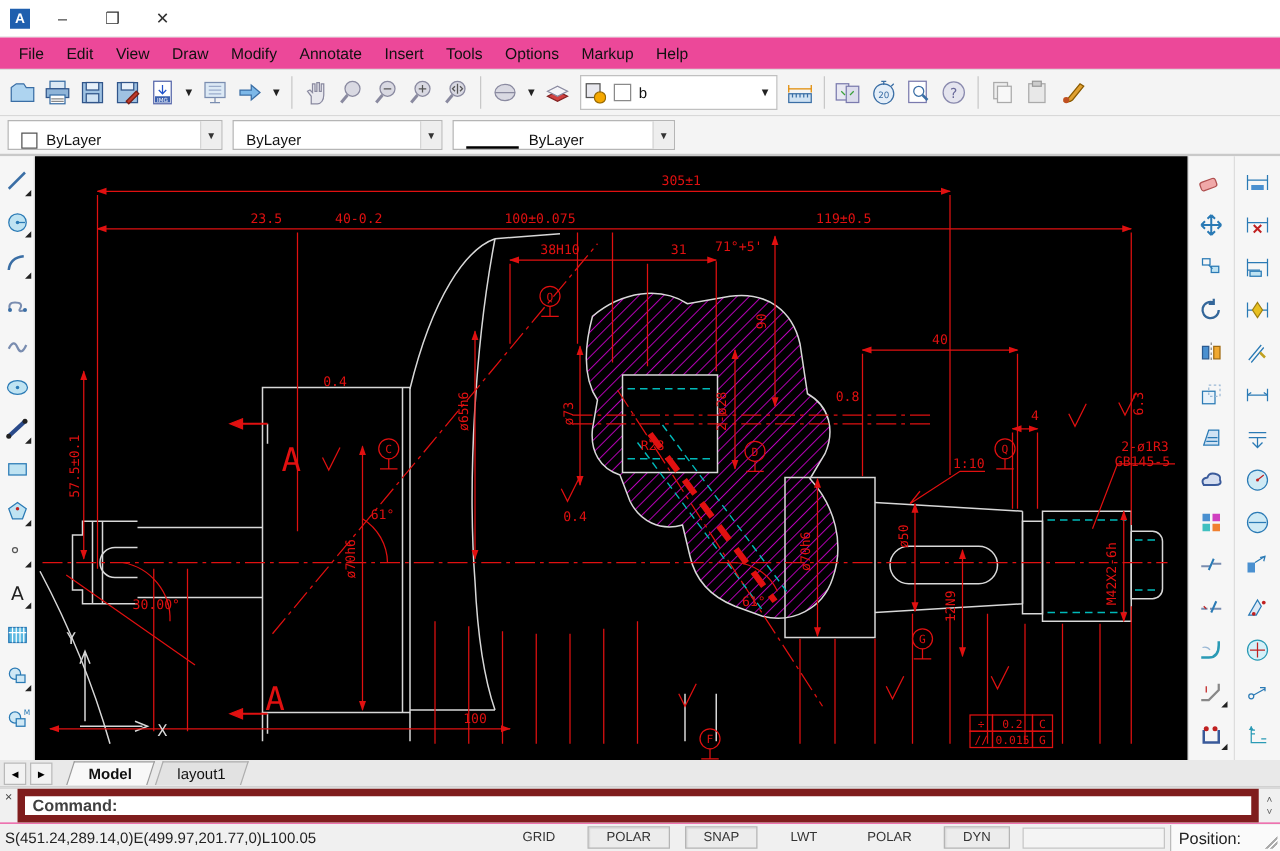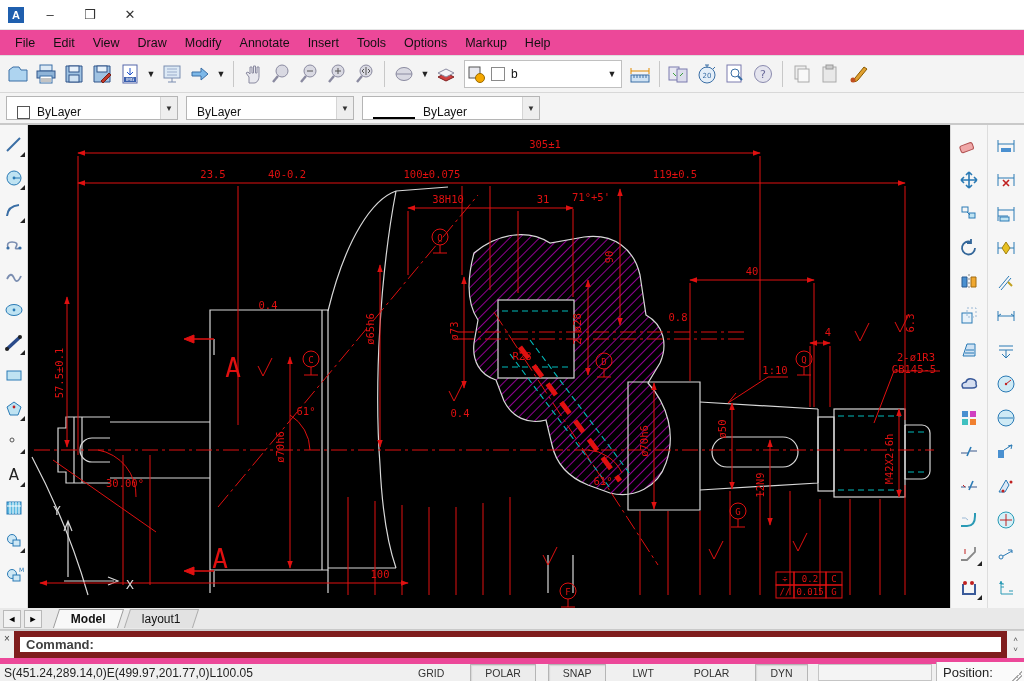--- a/index.html
+++ b/index.html
@@ -62,21 +62,21 @@
     transform:skewX(-18deg); margin-left:6px; }
   .cmdline { height:28px; background:#f0f0f0; display:flex; align-items:stretch;
     border-top:1px solid #cfcfcf; }
   .cmd-close { width:14px; display:flex; align-items:flex-start; justify-content:center;
     font-size:10px; color:#444; padding-top:2px; }
   .cmd-box { flex:1; background:#fff; border:6px solid #7f1d1d; font-size:13px; font-weight:bold;
     color:#404040; display:flex; align-items:center; padding-left:6px; }
   .cmd-spin { width:17px; display:flex; flex-direction:column; align-items:center;
     justify-content:center; font-size:8px; color:#555; gap:1px; }
   .statusbar { height:23px; background:#f0f0f0; display:flex; align-items:center;
-    border-top:6px solid #ec4899; font-size:11px; color:#222;justify-content:space-between; }
+    border-top:1px solid #ec4899; font-size:11px; color:#222;justify-content:space-between; }
   .coords { padding-left:4px; width:398px; font-size:12px; white-space:nowrap; }
   .toggle { padding:2px 14px; margin:12px 6px; font-size:10.5px; color:#333; }
   .toggle.sunken { border:1px solid #b5b5b5; background:#ececec; box-shadow:inset 1px 1px 1px #d7d7d7; }
   .status-spacer { flex:1; height:17px; border:1px solid #c5c5c5; background:#f4f4f4; margin:0 4px; }
   .pos-box { width:88px; height:21px; border-left:1px solid #bbb; background:#fafafa;
     font-size:13px; display:flex; align-items:center; padding-left:6px; position:relative; }
   .grip { position:absolute; right:2px; bottom:2px; width:10px; height:10px;
     background:linear-gradient(135deg, transparent 50%, #aaa 50%, #aaa 60%, transparent 60%, transparent 70%, #aaa 70%, #aaa 80%, transparent 80%); }
   svg.icon { display:block; }
 </style>

